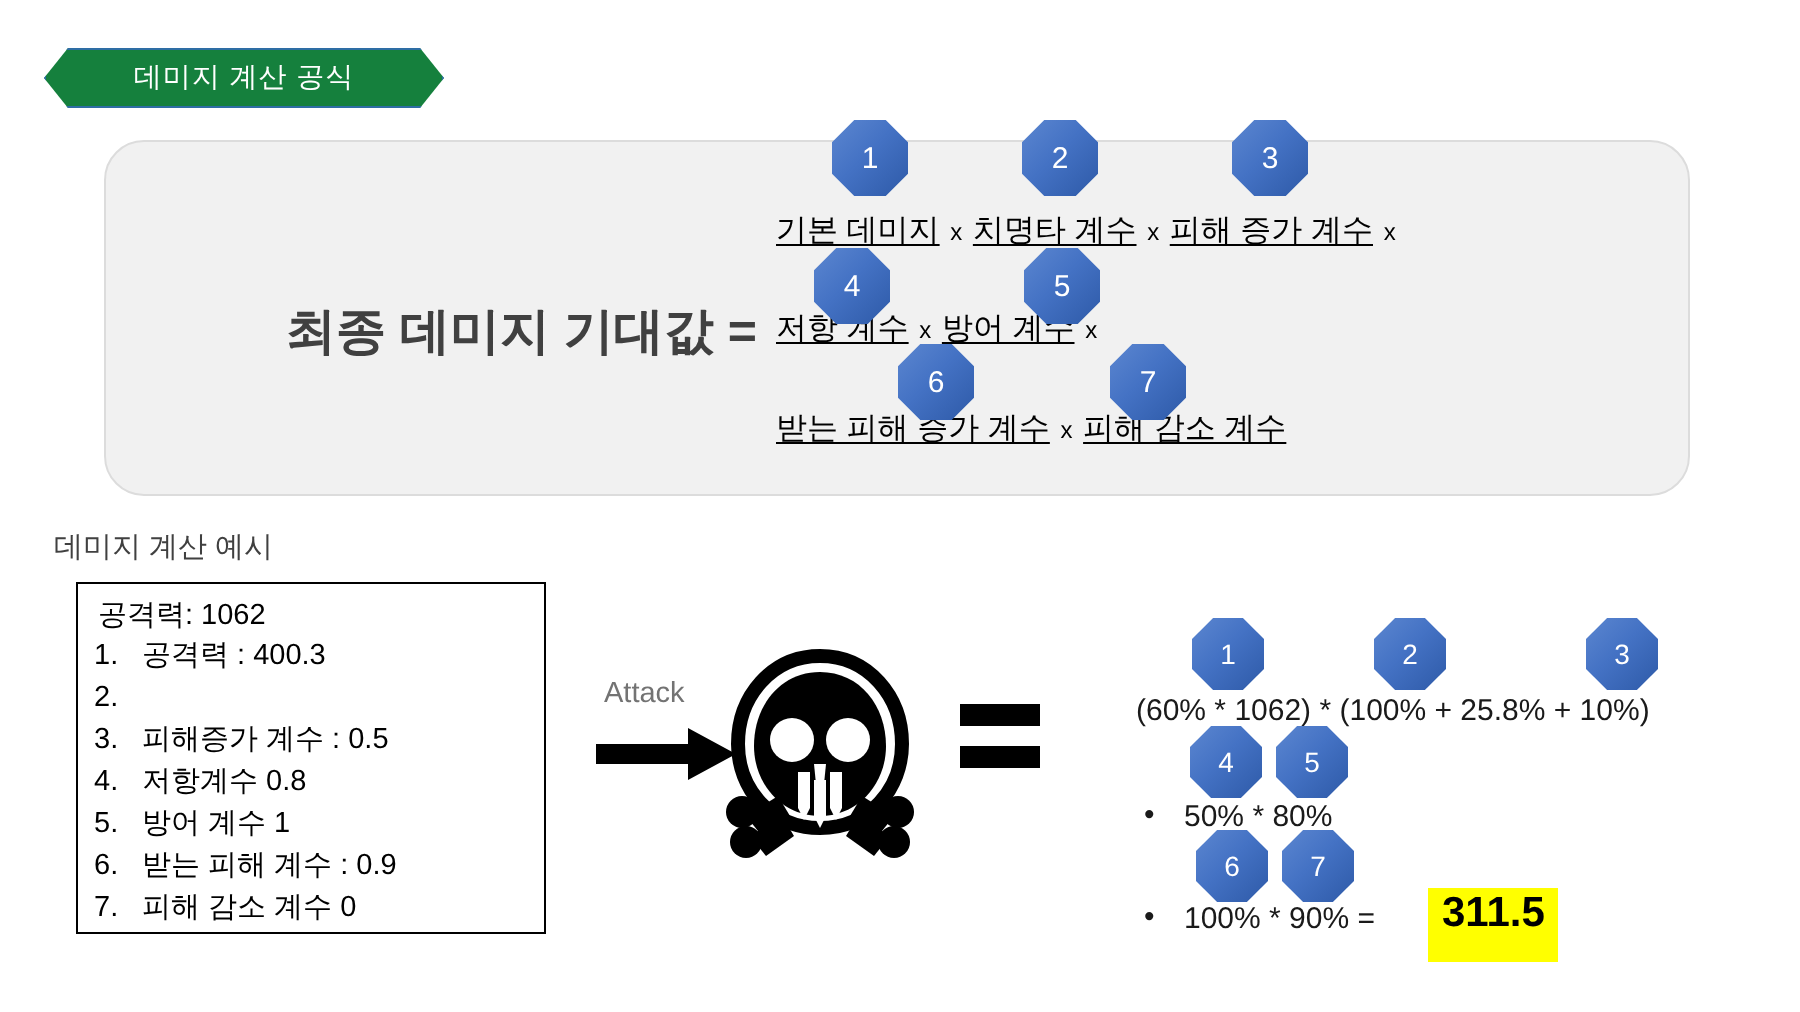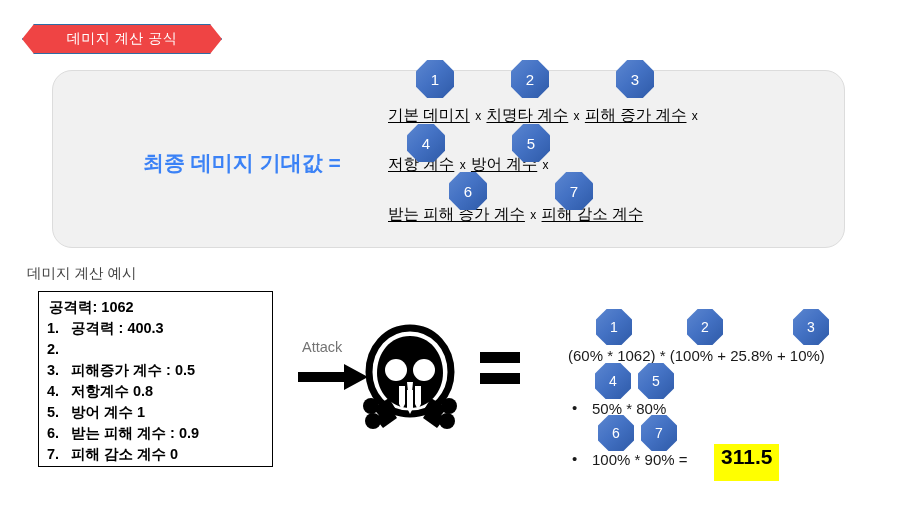--- a/index.html
+++ b/index.html
@@ -20,21 +20,21 @@
     height: 506px;
   }
 
   
   .title-banner {
     position: absolute;
     left: 22px;
     top: 24px;
     width: 200px;
     height: 30px;
-    background: #ef4444;
+    background: #15803d;
     border: 1px solid #2E6DA4;
     box-sizing: border-box;
     clip-path: polygon(12px 0, 188px 0, 200px 50%, 188px 100%, 12px 100%, 0 50%);
     display: flex;
     align-items: center;
     justify-content: center;
   }
   .title-banner span {
     color: #ffffff;
     font-size: 14px;
@@ -52,23 +52,23 @@
     background: #F1F1F1;
     border: 1px solid #DCDCDC;
     border-radius: 20px;
     box-sizing: border-box;
   }
 
   .formula-lhs {
     position: absolute;
     left: 143px;
     top: 149px;
-    font-size: 21px;
+    font-size: 25px;
     font-weight: bold;
-    color: #3b82f6;
+    color: #404040;
     white-space: nowrap;
   }
 
   .formula-line {
     position: absolute;
     font-size: 15.5px;
     color: #000000;
     white-space: nowrap;
   }
   .formula-line .u {
@@ -116,21 +116,20 @@
   .example-box {
     position: absolute;
     left: 38px;
     top: 291px;
     width: 235px;
     height: 176px;
     background: #ffffff;
     border: 1.5px solid #000000;
     box-sizing: border-box;
     padding: 6px 0 0 8px;
-    font-weight: bold;
   }
   .example-head {
     font-size: 14.5px;
     color: #000000;
     margin: 0 0 1px 2px;
     white-space: nowrap;
   }
   .example-list {
     margin: 0;
     padding: 0;

